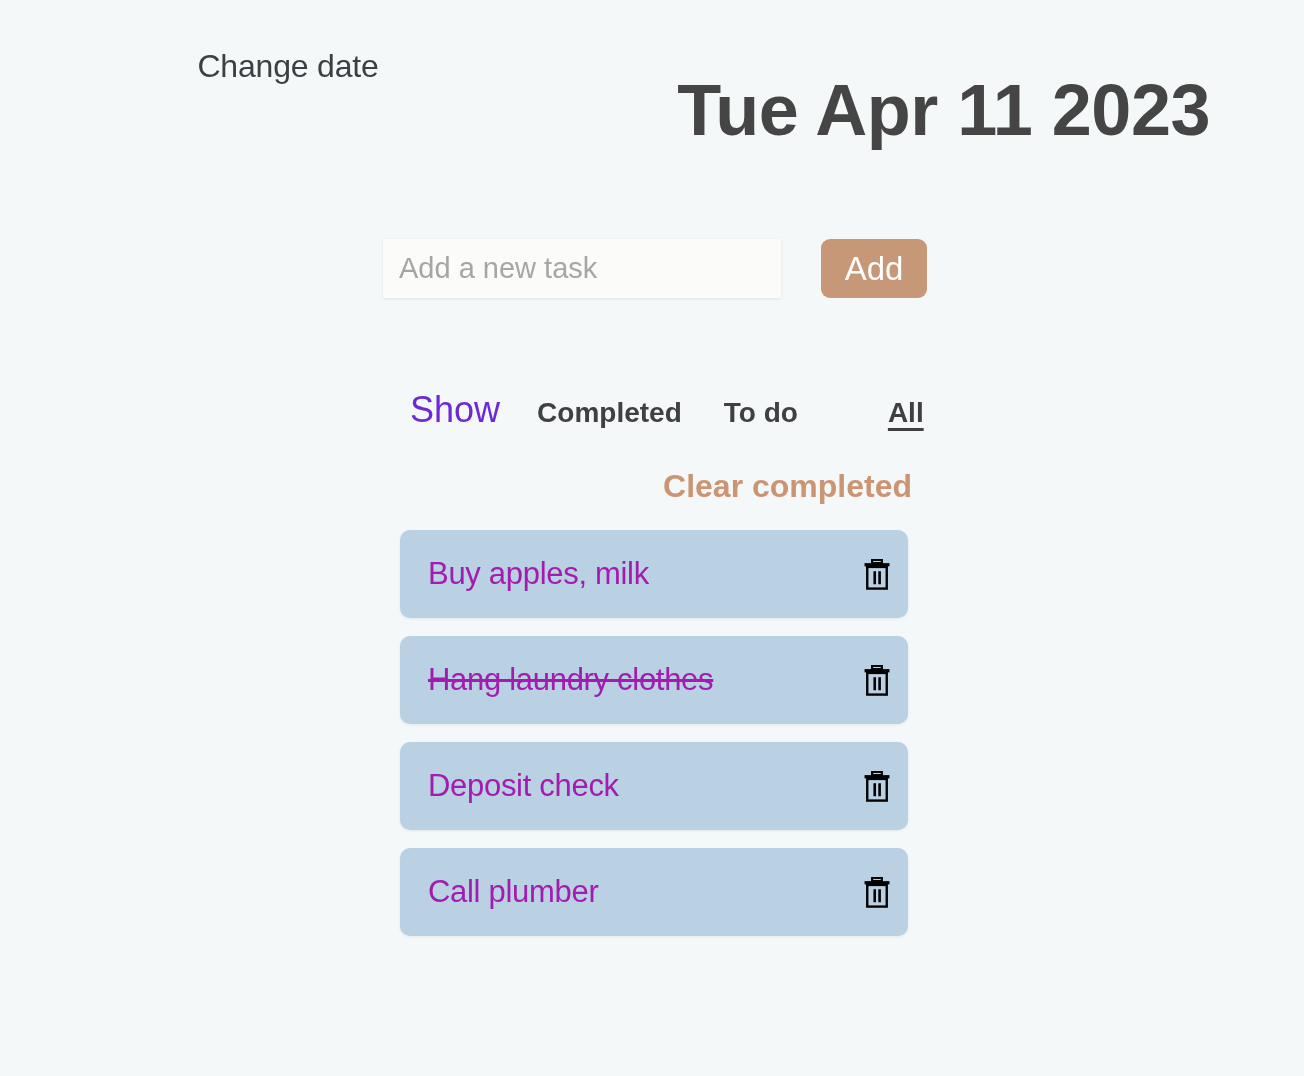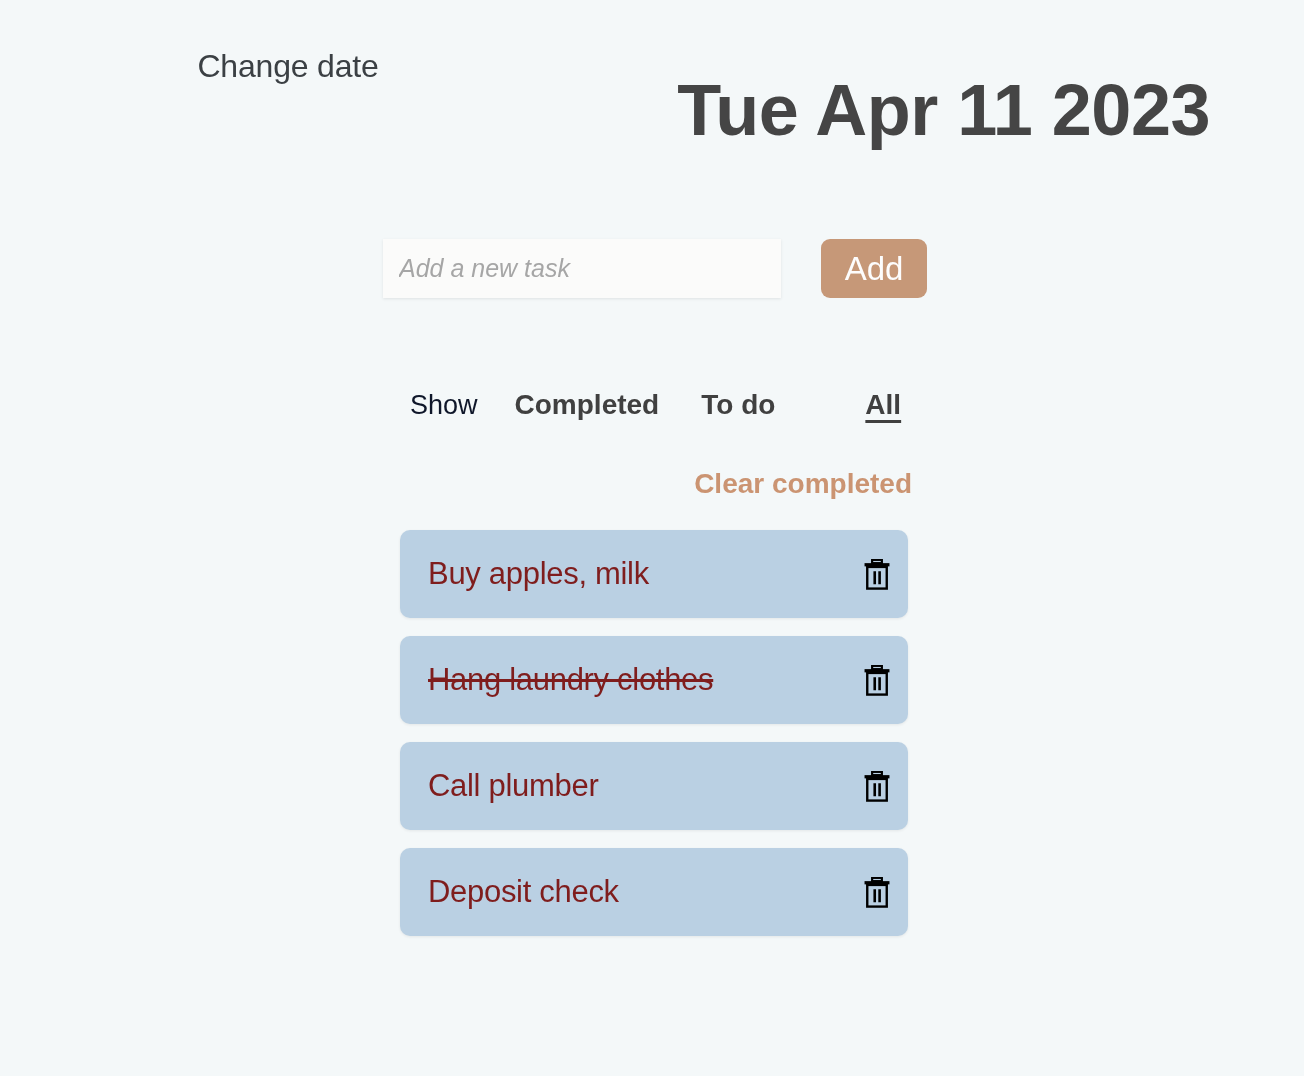--- a/index.html
+++ b/index.html
@@ -85,24 +85,23 @@
     align-items: flex-start;
   }
 
   .new-task-input {
     width: 398px;
     height: 59px;
     background: #fbfbfa;
     border: none;
     box-shadow: 0 1px 3px rgba(0,0,0,0.09);
     font-family: "Liberation Sans", sans-serif;
-    font-size: 25px;
+    font-size: 29px;
     color: #a16207;
     padding: 0 16px;
-    font-style: italic;
   }
   .new-task-input::placeholder {
     color: #a6a6a6;
     opacity: 1;
   }
 
   .add-button {
     margin-left: 40px;
     width: 106px;
     height: 59px;
@@ -120,22 +119,22 @@
   
   .filter-row {
     position: absolute;
     left: 410px;
     top: 389px;
     display: flex;
     align-items: baseline;
   }
 
   .show-label {
-    font-size: 27px;
-    color: #0f172a;
+    font-size: 36px;
+    color: #6d28d9;
     margin-right: 37px;
   }
 
   .filter-link {
     font-size: 28px;
     font-weight: bold;
     color: #404040;
     cursor: pointer;
     margin-right: 42px;
     text-decoration: none;
@@ -148,21 +147,21 @@
     text-decoration-thickness: 3px;
     margin-left: 48px;
   }
 
   .clear-completed {
     position: absolute;
     left: 400px;
     top: 468px;
     width: 512px;
     text-align: right;
-    font-size: 28px;
+    font-size: 32px;
     font-weight: bold;
     color: #cb9472;
     cursor: pointer;
     white-space: nowrap;
   }
 
   
   .task-list {
     position: absolute;
     left: 400px;
@@ -179,21 +178,21 @@
     margin-bottom: 18px;
     display: flex;
     align-items: center;
     box-shadow: 0 1px 3px rgba(0,0,0,0.07);
     cursor: pointer;
   }
 
   .task-label {
     flex: 1;
     font-size: 31px;
-    color: #7f1d1d;
+    color: #a21caf;
     padding-left: 28px;
     letter-spacing: -0.3px;
     white-space: nowrap;
     overflow: hidden;
     text-overflow: ellipsis;
   }
   .task-item.completed .task-label {
     text-decoration: line-through;
     text-decoration-thickness: 3px;
   }
@@ -266,40 +265,40 @@
           <rect x="7.5" y="0.5" width="9" height="3" fill="none" stroke="#000" stroke-width="2"></rect>
           <rect x="0.5" y="3.5" width="23" height="3" fill="#000"></rect>
           <rect x="3" y="7" width="18" height="20" fill="none" stroke="#000" stroke-width="2.2"></rect>
           <rect x="8.7" y="11" width="2.4" height="12" fill="#000"></rect>
           <rect x="13.2" y="11" width="2.4" height="12" fill="#000"></rect>
         </svg>
       </button>
     </div>
 
     <div class="task-item">
+      <span class="task-label">Deposit check</span>
+      <button class="delete-button">
+        <svg class="trash-icon" viewBox="0 0 24 28">
+          <rect x="7.5" y="0.5" width="9" height="3" fill="none" stroke="#000" stroke-width="2"></rect>
+          <rect x="0.5" y="3.5" width="23" height="3" fill="#000"></rect>
+          <rect x="3" y="7" width="18" height="20" fill="none" stroke="#000" stroke-width="2.2"></rect>
+          <rect x="8.7" y="11" width="2.4" height="12" fill="#000"></rect>
+          <rect x="13.2" y="11" width="2.4" height="12" fill="#000"></rect>
+        </svg>
+      </button>
+    </div>
+
+    <div class="task-item">
       <span class="task-label">Call plumber</span>
       <button class="delete-button">
         <svg class="trash-icon" viewBox="0 0 24 28">
           <rect x="7.5" y="0.5" width="9" height="3" fill="none" stroke="#000" stroke-width="2"></rect>
           <rect x="0.5" y="3.5" width="23" height="3" fill="#000"></rect>
           <rect x="3" y="7" width="18" height="20" fill="none" stroke="#000" stroke-width="2.2"></rect>
           <rect x="8.7" y="11" width="2.4" height="12" fill="#000"></rect>
           <rect x="13.2" y="11" width="2.4" height="12" fill="#000"></rect>
         </svg>
       </button>
     </div>
 
-    <div class="task-item">
-      <span class="task-label">Deposit check</span>
-      <button class="delete-button">
-        <svg class="trash-icon" viewBox="0 0 24 28">
-          <rect x="7.5" y="0.5" width="9" height="3" fill="none" stroke="#000" stroke-width="2"></rect>
-          <rect x="0.5" y="3.5" width="23" height="3" fill="#000"></rect>
-          <rect x="3" y="7" width="18" height="20" fill="none" stroke="#000" stroke-width="2.2"></rect>
-          <rect x="8.7" y="11" width="2.4" height="12" fill="#000"></rect>
-          <rect x="13.2" y="11" width="2.4" height="12" fill="#000"></rect>
-        </svg>
-      </button>
-    </div>
-
   </div>
 
 </div>
 
 </body></html>

